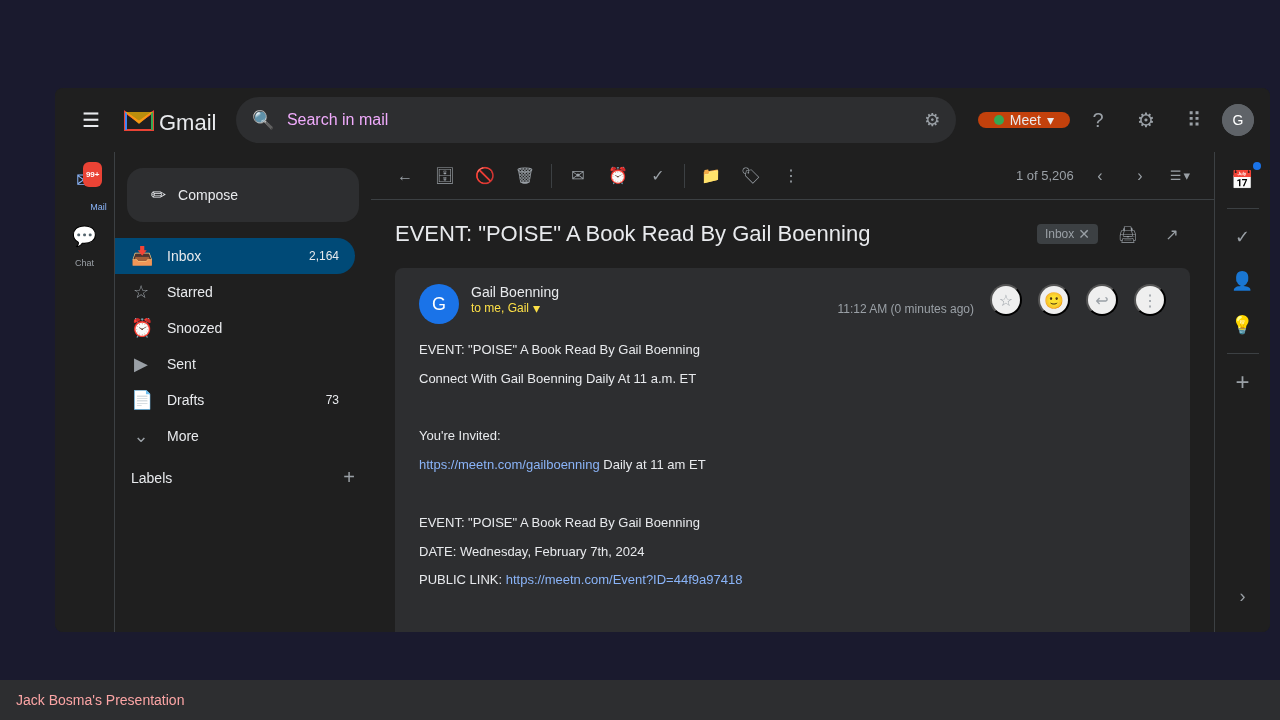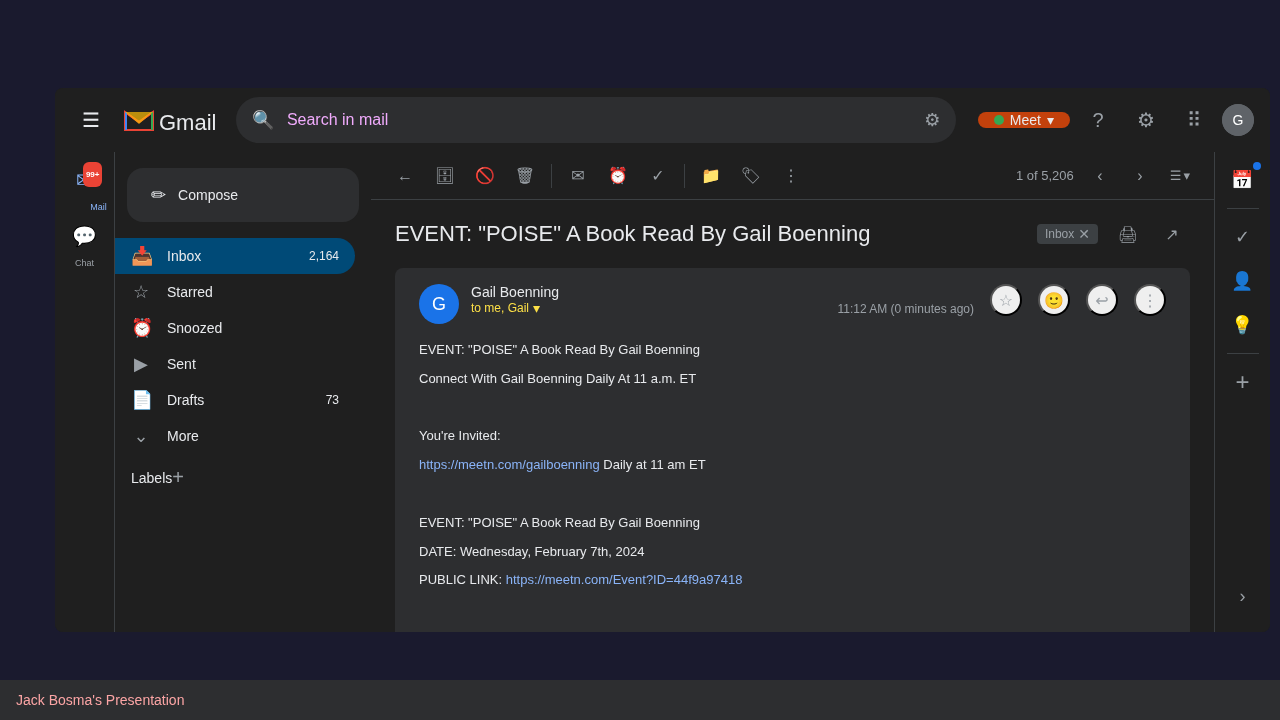--- a/index.html
+++ b/index.html
@@ -185,21 +185,21 @@
       font-size: 12px;
       font-weight: 500;
     }
 
     .labels-section {
       padding: 12px 16px 4px 16px;
     }
     .labels-header {
       display: flex;
       align-items: center;
-      justify-content: flex-start;
+      justify-content: space-between;
       color: #e8eaed;
       font-size: 14px;
       font-weight: 500;
       margin-bottom: 4px;
     }
     .labels-add { color: #9aa0a6; cursor: pointer; font-size: 20px; }
 
     
     .main-content {
       flex: 1;

